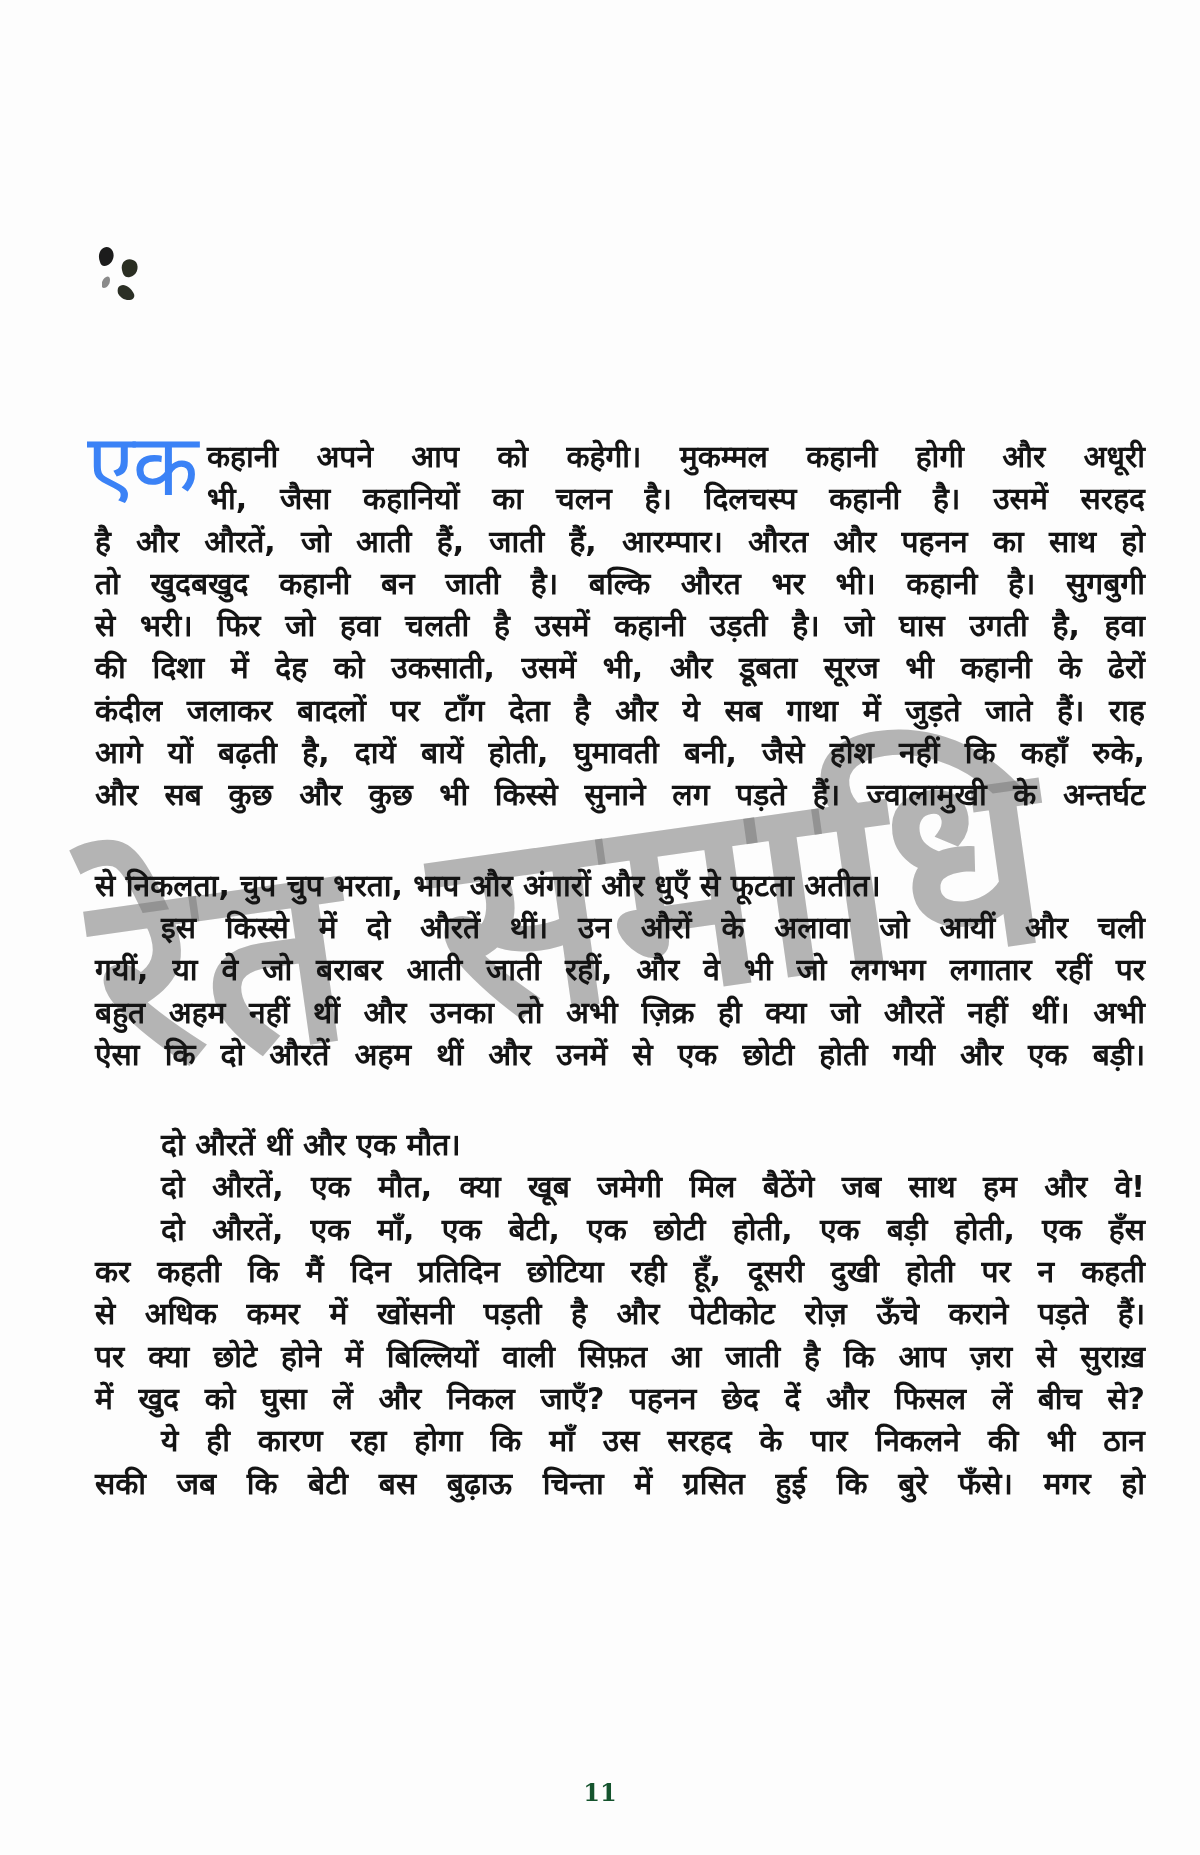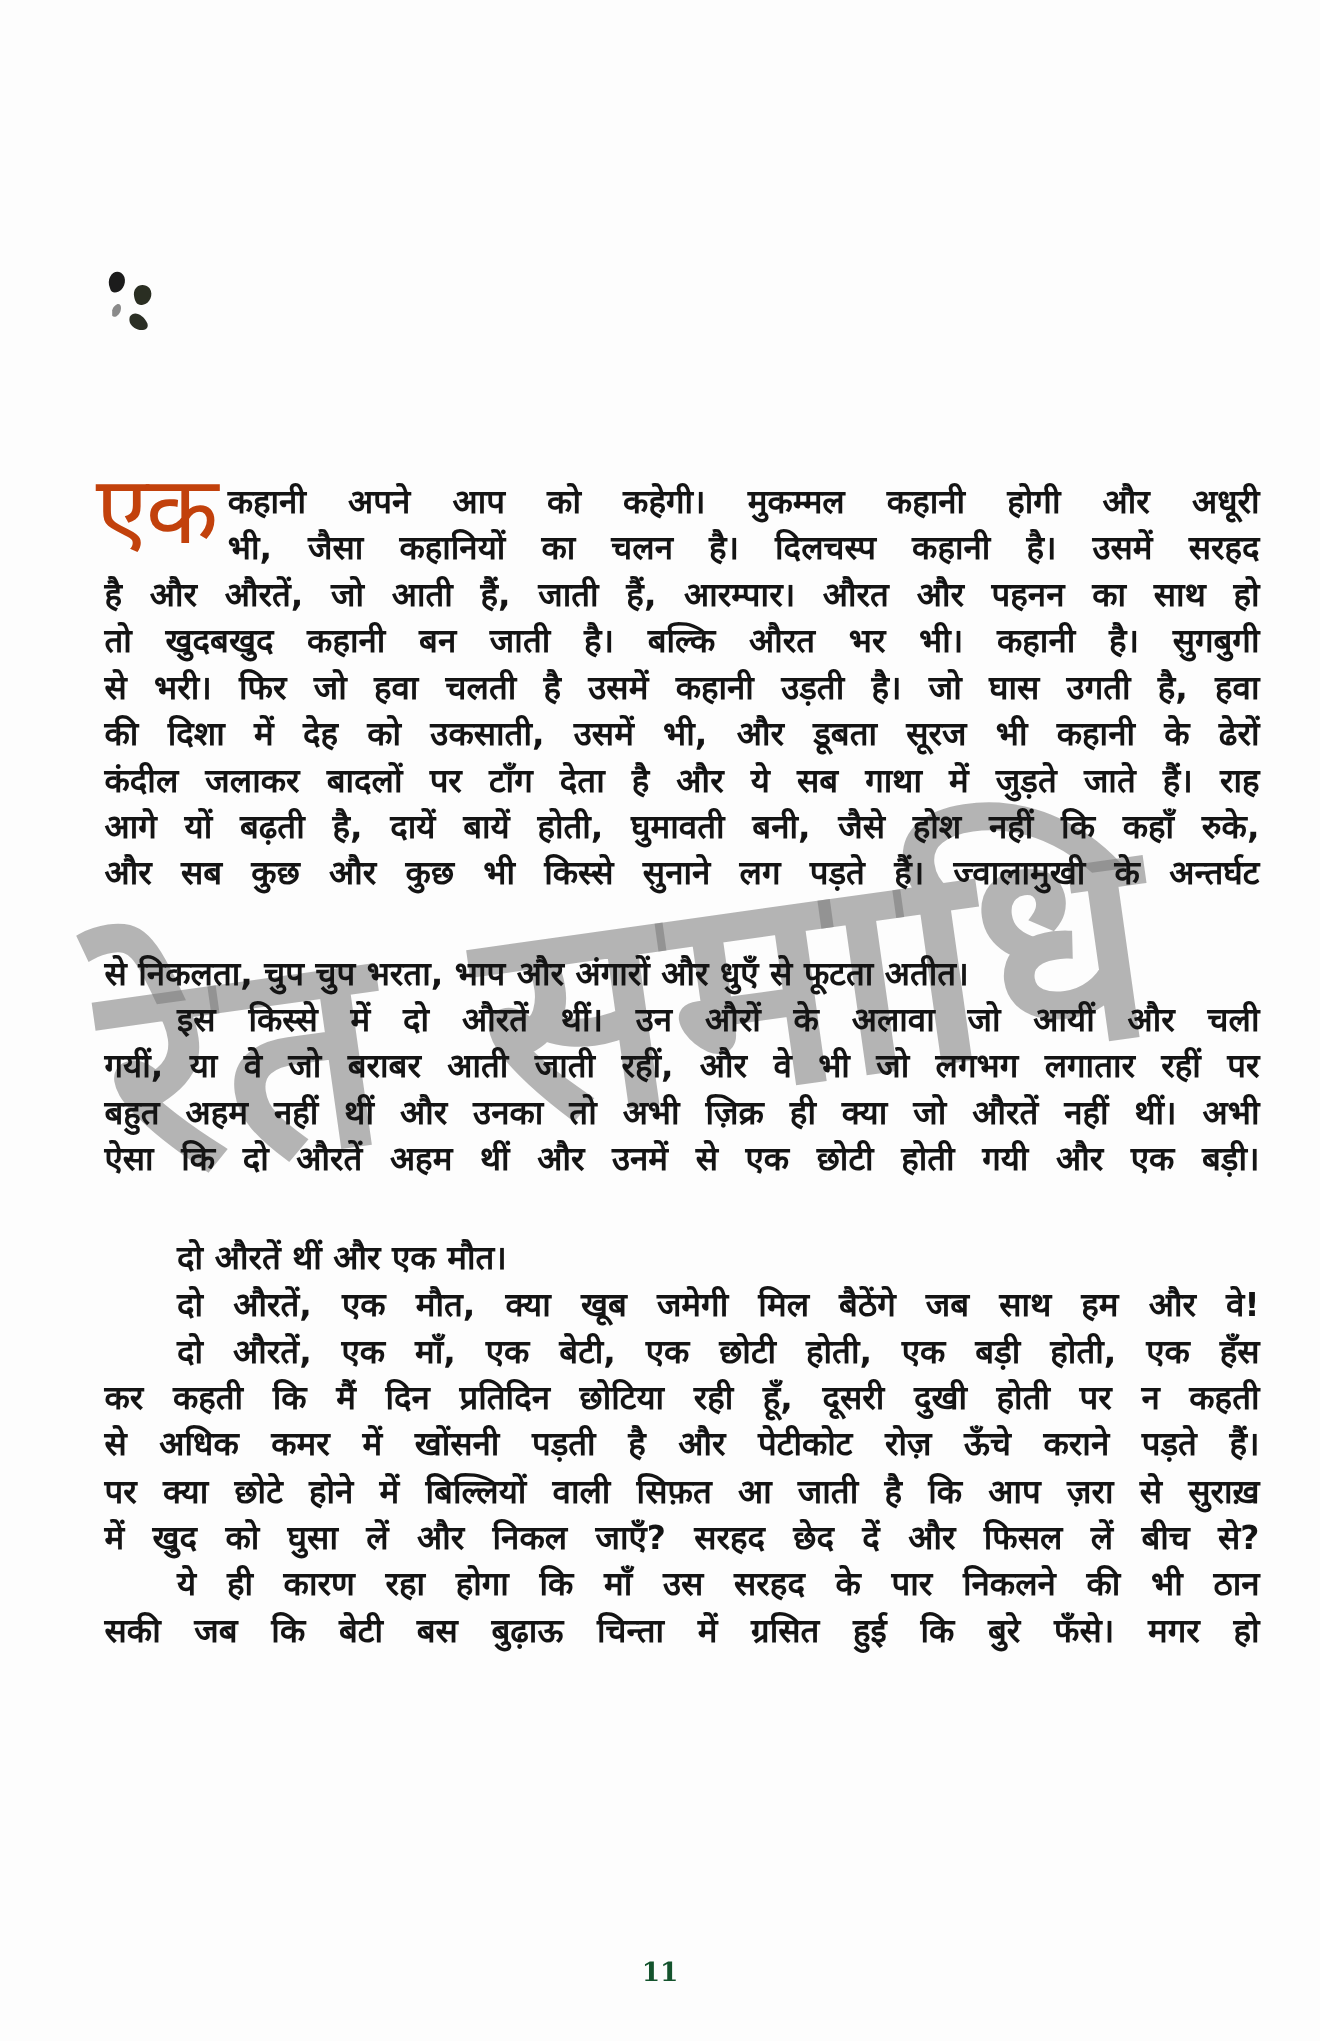--- a/index.html
+++ b/index.html
@@ -84,21 +84,21 @@
       padding-left: 112px;
     }
     .dropcap {
       position: absolute;
       left: -8px;
       top: -14px;
       font-family: "DejaVu Sans", sans-serif;
       font-weight: normal;
       font-size: 86px;
       line-height: 1;
-      color: #c2410c;
+      color: #3b82f6;
       letter-spacing: -2px;
     }
 
     .page-number {
       position: absolute;
       left: 0;
       width: 1200px;
       top: 1778px;
       text-align: center;
       font-family: "DejaVu Serif", serif;
@@ -138,19 +138,19 @@
     <span class="line indent">इस किस्से में दो औरतें थीं। उन औरों के अलावा जो आयीं और चली</span>
     <span class="line">गयीं, या वे जो बराबर आती जाती रहीं, और वे भी जो लगभग लगातार रहीं पर</span>
     <span class="line">बहुत अहम नहीं थीं और उनका तो अभी ज़िक्र ही क्या जो औरतें नहीं थीं। अभी</span>
     <span class="line">ऐसा कि दो औरतें अहम थीं और उनमें से एक छोटी होती गयी और एक बड़ी।</span>
     <span class="line indent last">दो औरतें थीं और एक मौत।</span>
     <span class="line indent">दो औरतें, एक मौत, क्या खूब जमेगी मिल बैठेंगे जब साथ हम और वे!</span>
     <span class="line indent">दो औरतें, एक माँ, एक बेटी, एक छोटी होती, एक बड़ी होती, एक हँस</span>
     <span class="line">कर कहती कि मैं दिन प्रतिदिन छोटिया रही हूँ, दूसरी दुखी होती पर न कहती</span>
     <span class="line">से अधिक कमर में खोंसनी पड़ती है और पेटीकोट रोज़ ऊँचे कराने पड़ते हैं।</span>
     <span class="line">पर क्या छोटे होने में बिल्लियों वाली सिफ़त आ जाती है कि आप ज़रा से सुराख़</span>
-    <span class="line">में खुद को घुसा लें और निकल जाएँ? सरहद छेद दें और फिसल लें बीच से?</span>
+    <span class="line">में खुद को घुसा लें और निकल जाएँ? पहनन छेद दें और फिसल लें बीच से?</span>
     <span class="line indent">ये ही कारण रहा होगा कि माँ उस सरहद के पार निकलने की भी ठान</span>
     <span class="line">सकी जब कि बेटी बस बुढ़ाऊ चिन्ता में ग्रसित हुई कि बुरे फँसे। मगर हो</span>
   </div>
 
   <div class="page-number">11</div>
 </div>
 
 </body></html>

